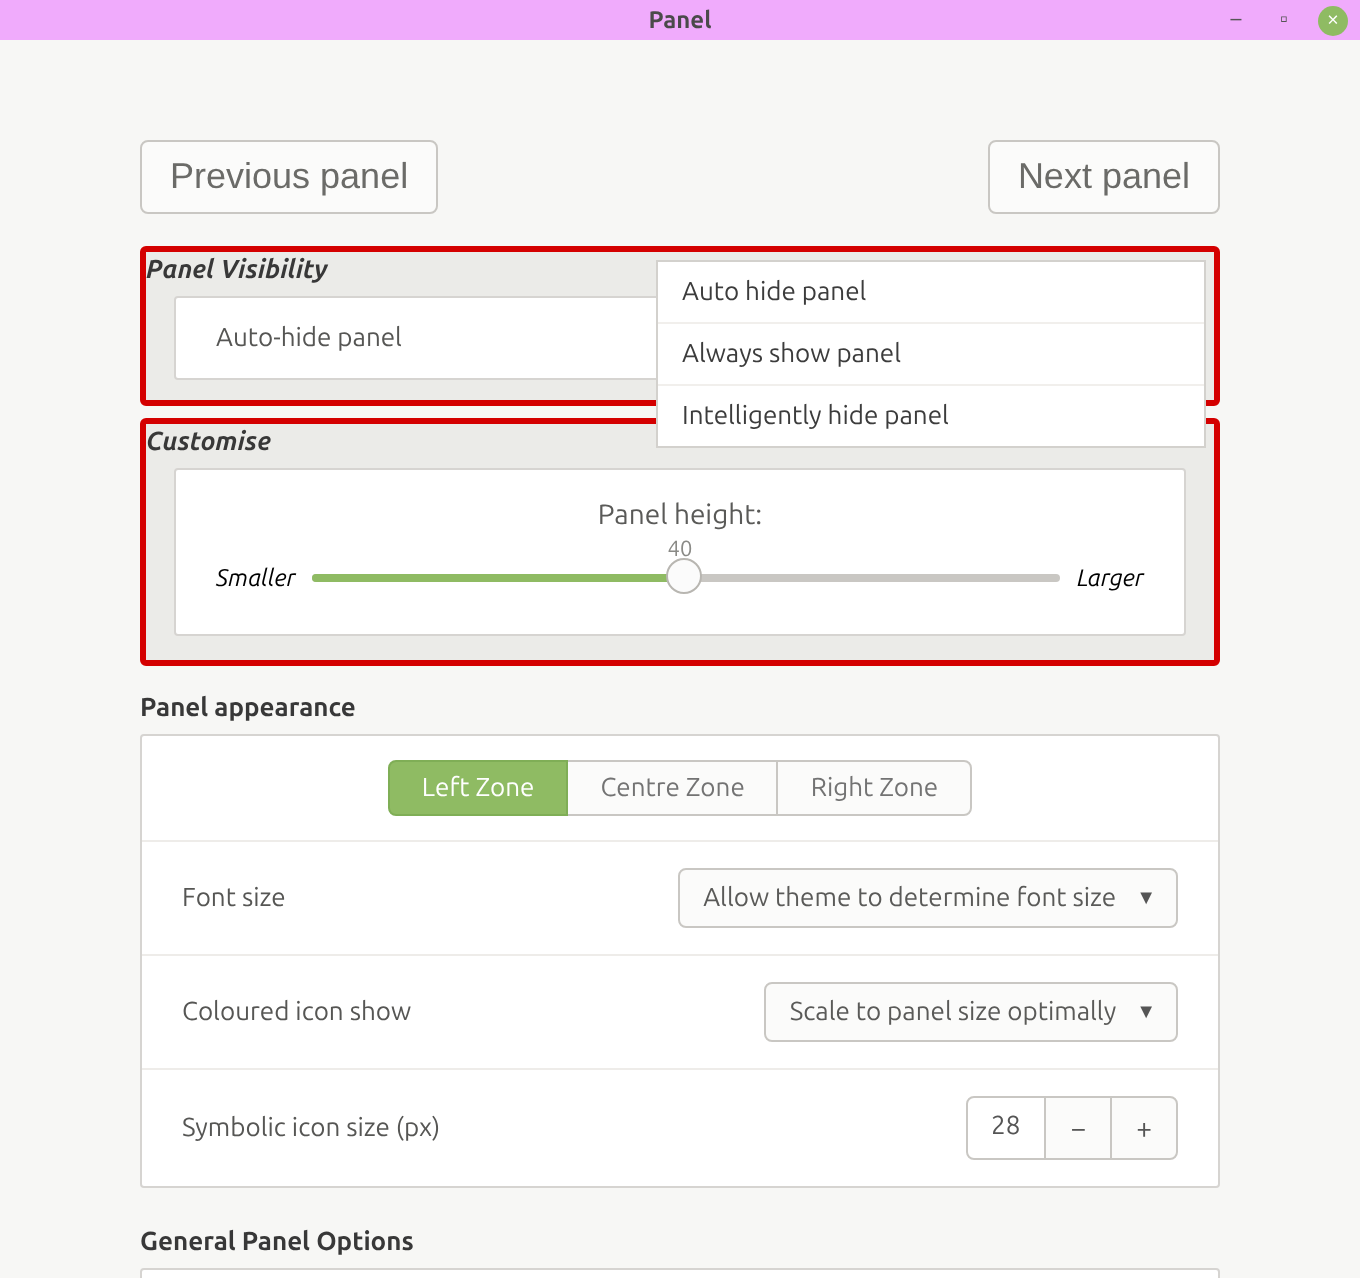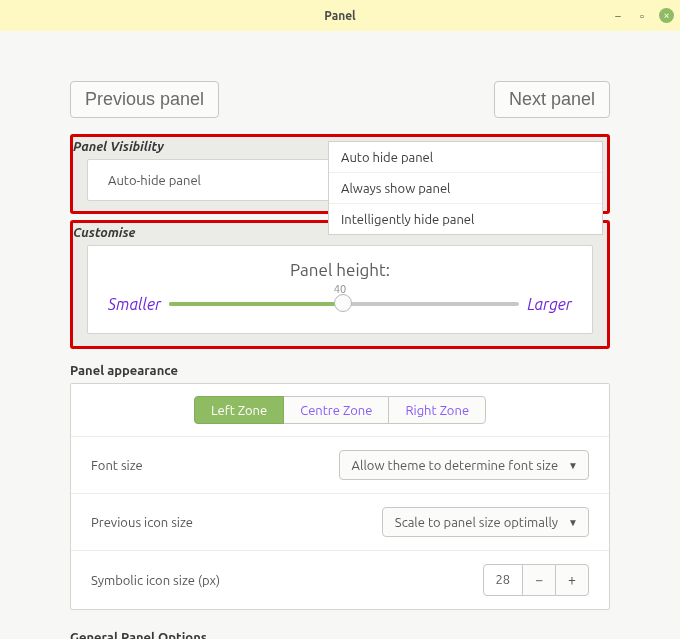--- a/index.html
+++ b/index.html
@@ -7,24 +7,24 @@
   body {
     font-family: "Ubuntu", "Segoe UI", "Noto Sans", Arial, sans-serif;
     font-size: 13px;
     color: #3b3b3b;
     background: #f7f7f5;
     overflow: hidden;
   }
 
   
   .titlebar {
-    height: 31px;
+    height: 20px;
     display: flex;
     align-items: center;
-    background: #fef9c3;
+    background: #f0abfc;
     position: relative;
   }
   .title-text {
     position: absolute;
     left: 50%;
     transform: translateX(-50%);
     font-weight: bold;
     font-size: 12px;
     color: #4a4a4a;
   }
@@ -122,24 +122,24 @@
   .flyout-item {
     padding: 8px 12px;
     font-size: 13px;
     color: #3c3c3c;
     cursor: pointer;
   }
   .flyout-item + .flyout-item { border-top: 1px solid #f1efec; }
 
   
   .slider-card { padding: 14px 20px 20px 20px; }
-  .slider-title { text-align: center; font-size: 17px; color: #5a5a58; margin-bottom: 4px; }
+  .slider-title { text-align: center; font-size: 14px; color: #5a5a58; margin-bottom: 4px; }
   .slider-value { text-align: center; font-size: 11px; color: #8a8a86; }
   .slider-row { display: flex; align-items: center; gap: 8px; }
-  .slider-end { font-size: 16px; font-style: italic; color: #6d28d9; text-align: center; }
+  .slider-end { font-size: 12px; font-style: italic; color: #000000; text-align: center; }
   .slider {
     flex: 1;
     position: relative;
     height: 16px;
   }
   .track-bg {
     position: absolute; top: 6px; left: 0; right: 0;
     height: 4px; border-radius: 2px;
     background: #c9c7c3;
   }
@@ -159,21 +159,21 @@
   .zone-tabs {
     display: flex;
     justify-content: center;
     padding: 12px 0;
     border-bottom: 1px solid #eeece9;
   }
   .zone-tab {
     border: 1px solid #c9c7c3;
     padding: 6px 16px;
     font-size: 13px;
-    color: #8b5cf6;
+    color: #737373;
     background: #fbfbfa;
     margin-left: -1px;
   }
   .zone-tab:first-child { border-radius: 4px 0 0 4px; margin-left: 0; }
   .zone-tab:last-child { border-radius: 0 4px 4px 0; }
   .zone-tab.active {
     background: #8fbb63;
     color: #fff;
     border-color: #7fae56;
     position: relative; z-index: 1;
@@ -272,21 +272,21 @@
 
     <div class="row">
       <span>Font size</span>
       <div class="control-right dropdown">
         <span>Allow theme to determine font size</span>
         <span class="caret">▼</span>
       </div>
     </div>
 
     <div class="row">
-      <span>Previous icon size</span>
+      <span>Coloured icon show</span>
       <div class="control-right dropdown">
         <span>Scale to panel size optimally</span>
         <span class="caret">▼</span>
       </div>
     </div>
 
     <div class="row">
       <span>Symbolic icon size (px)</span>
       <div class="control-right stepper">
         <span class="val">28</span>

